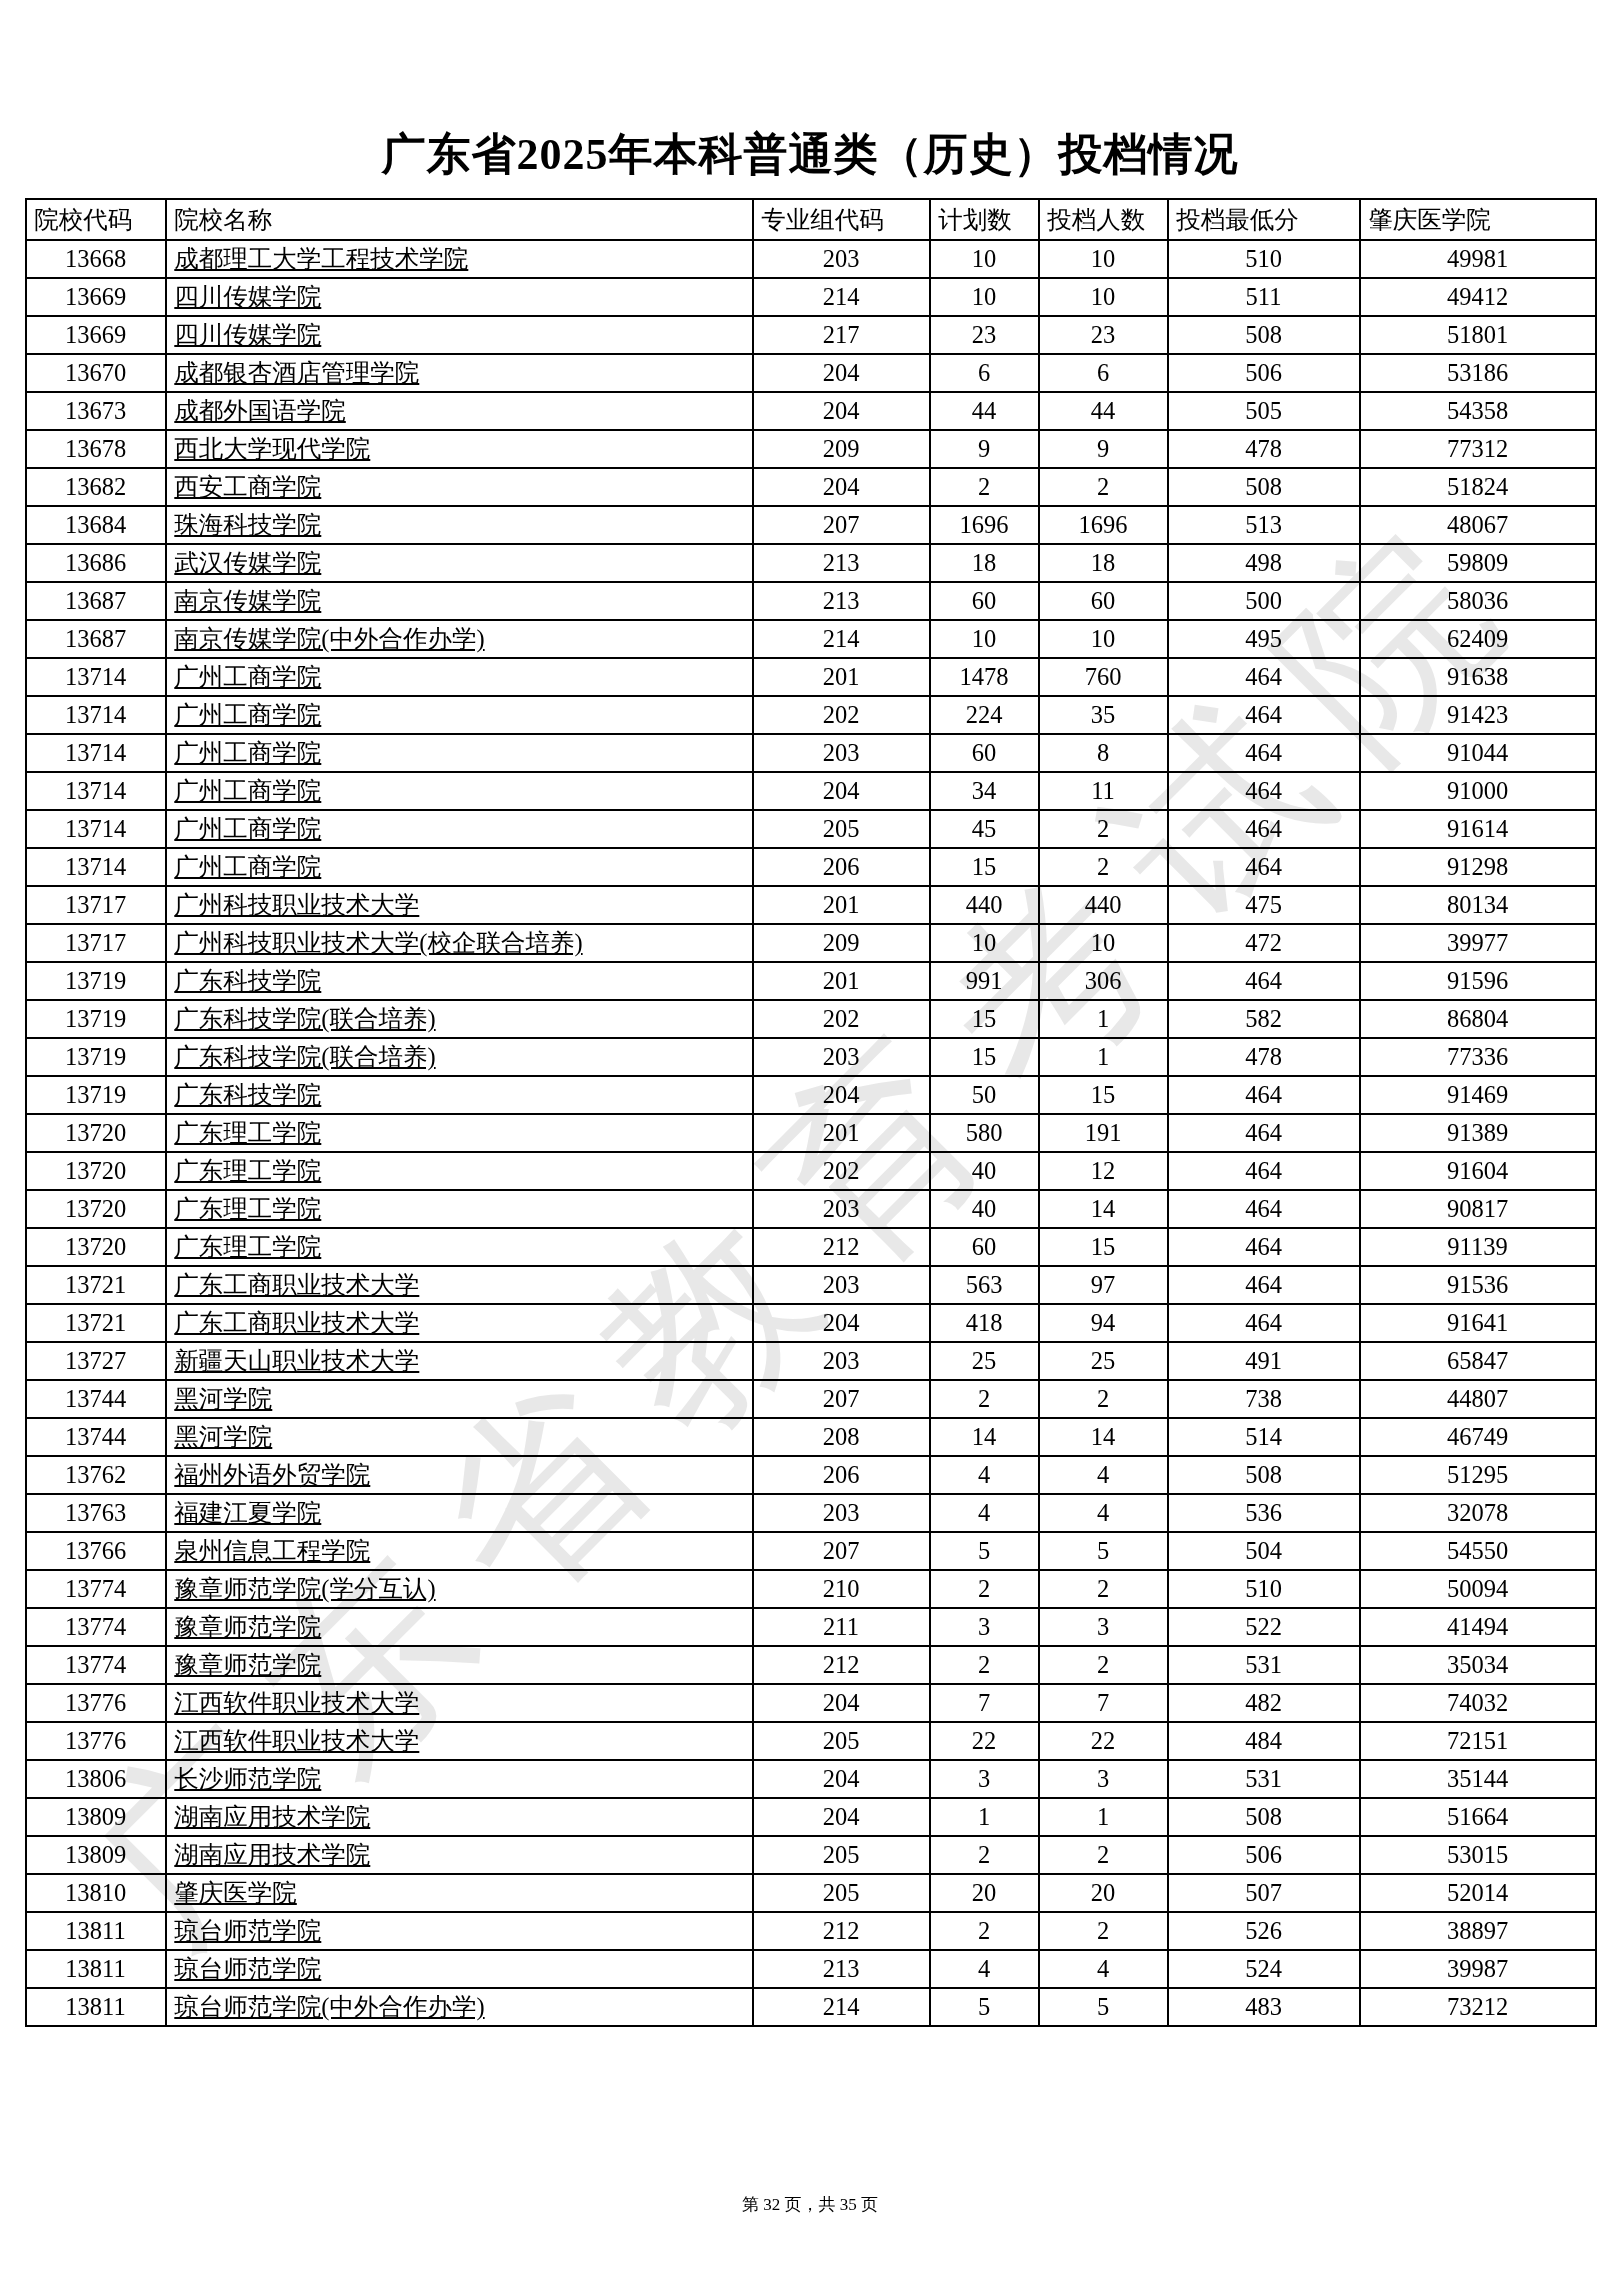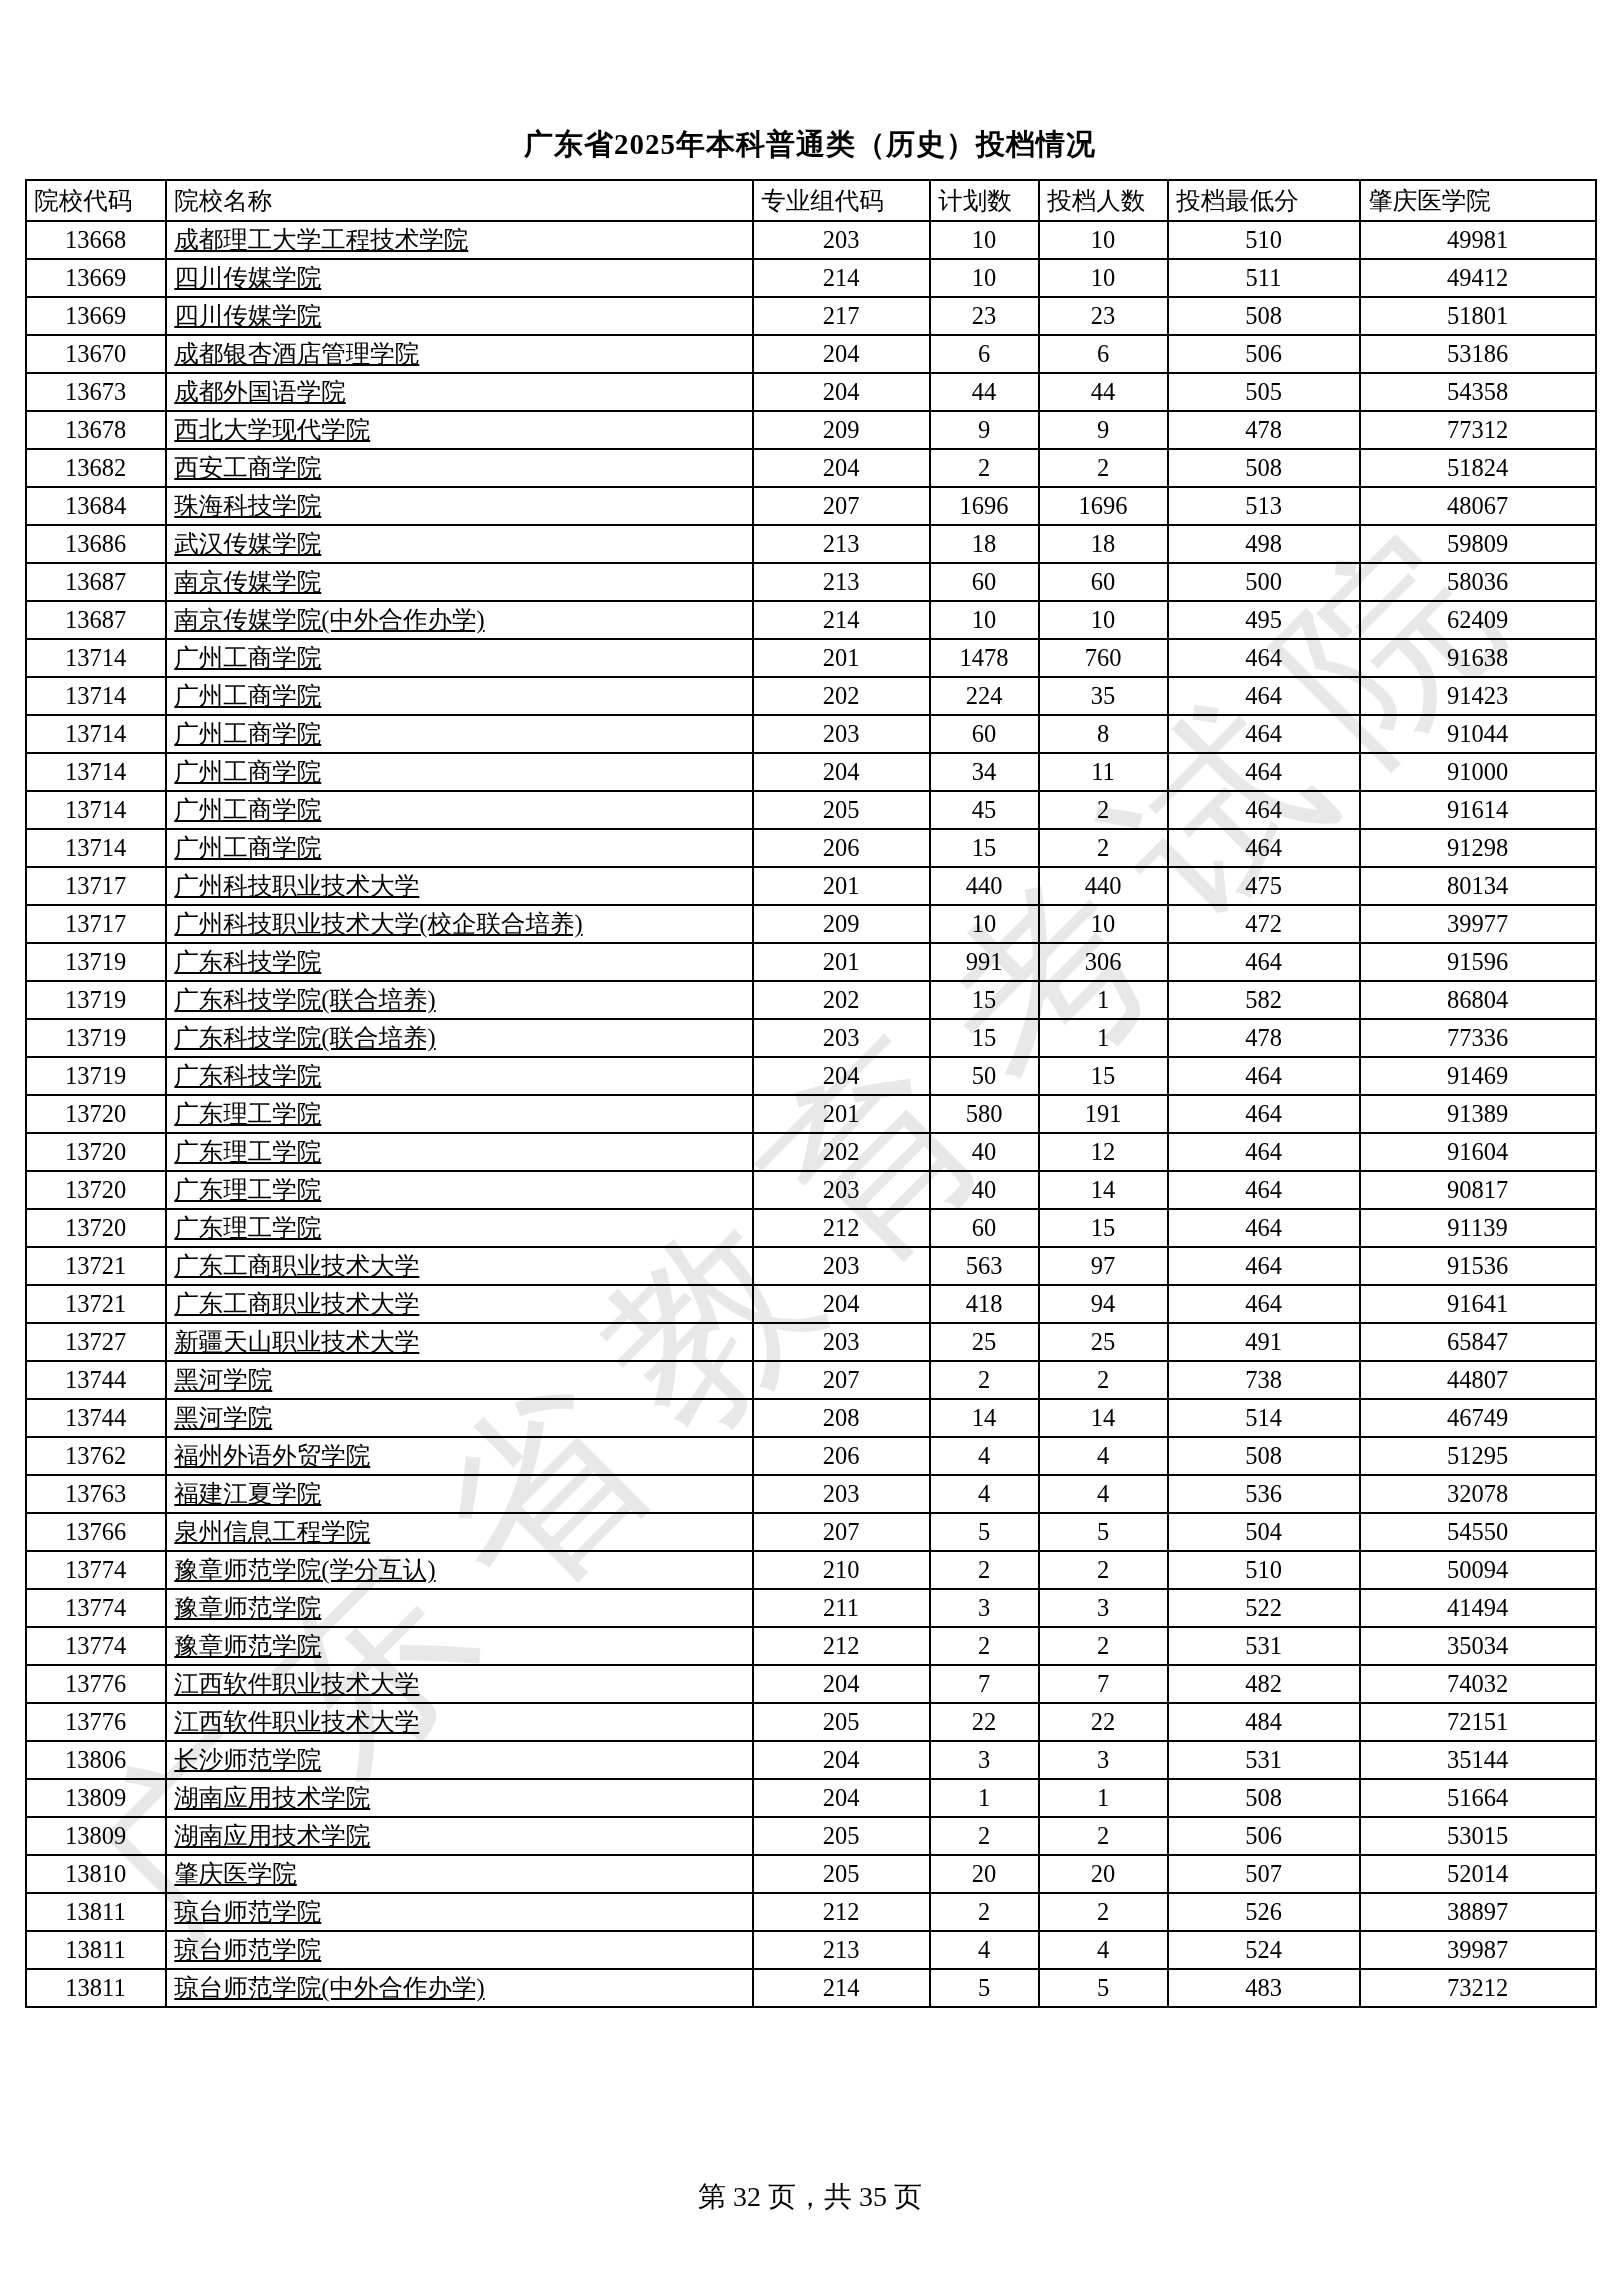--- a/index.html
+++ b/index.html
@@ -28,21 +28,21 @@
     pointer-events: none;
     user-select: none;
   }
   .content {
     position: relative;
     z-index: 1;
   }
   .page-title {
     padding-top: 125px;
     text-align: center;
-    font-size: 29px;
+    font-size: 44px;
     font-weight: bold;
     letter-spacing: 1px;
   }
   table.admission {
     border-collapse: collapse;
     table-layout: fixed;
     width: 1571px;
     margin: 13.7px 24.5px 0 24.5px;
     background: transparent;
   }
@@ -67,21 +67,21 @@
   table.admission td.name {
     text-align: left;
     text-decoration: underline;
   }
   .page-footer {
     position: absolute;
     left: 0;
     right: 0;
     bottom: 76px;
     text-align: center;
-    font-size: 28px;
+    font-size: 17px;
     z-index: 1;
   }
 </style>
 </head>
 <body>
 
 <div class="watermark">广东省教育考试院</div>
 
 <div class="content">
   <div class="page-title">广东省2025年本科普通类（历史）投档情况</div>

